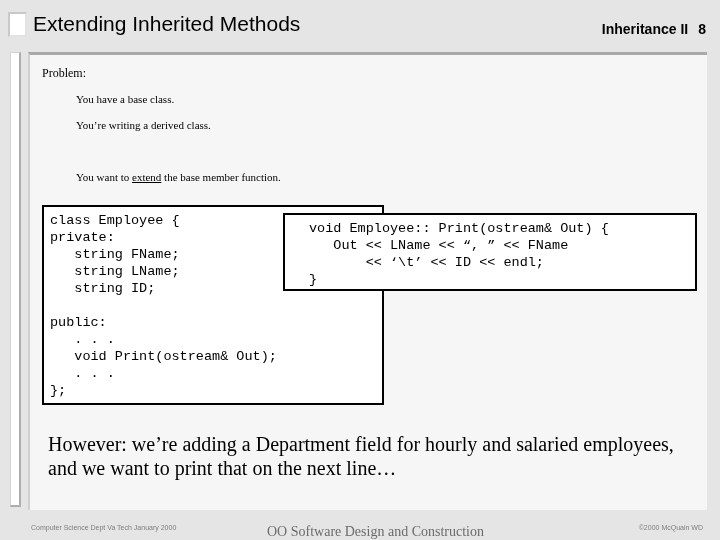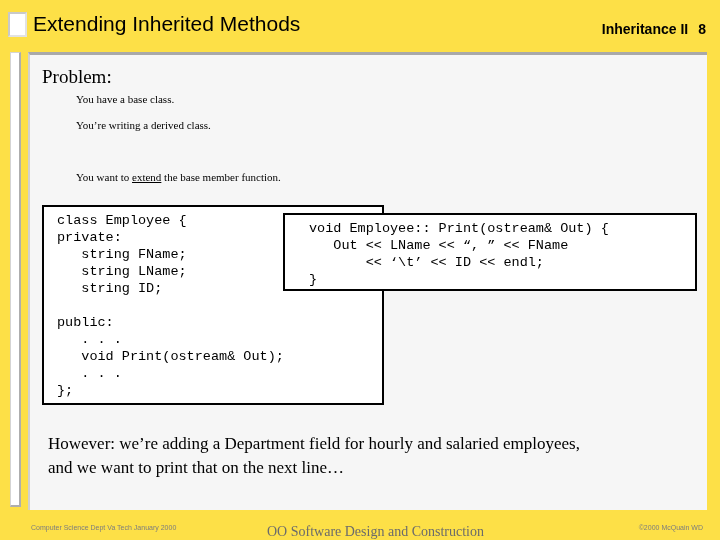--- a/index.html
+++ b/index.html
@@ -13,21 +13,21 @@
     overflow: hidden;
     font-family: "Liberation Serif", serif;
     position: relative;
   }
 
   #slide {
     position: absolute;
     left: 0; top: 0;
     width: 720px;
     height: 540px;
-    background: #fde047;
+    background: #e5e5e5;
   }
 
   
   .header-square {
     position: absolute;
     left: 8px;
     top: 12px;
     width: 19px;
     height: 25px;
     border: 2px solid #c9c9c9;
@@ -89,21 +89,21 @@
     border-top: 3px solid #a9a9a9;
     border-left: 2px solid #d0d0d0;
     box-sizing: border-box;
   }
 
   
   .problem-head {
     position: absolute;
     left: 42px;
     top: 66px;
-    font-size: 19px;
+    font-size: 12px;
     color: #000000;
     white-space: nowrap;
   }
   .bullet {
     position: absolute;
     left: 76px;
     font-size: 11px;
     color: #000000;
     white-space: nowrap;
   }
@@ -124,39 +124,39 @@
     line-height: 17px;
     color: #000000;
     white-space: pre;
     overflow: hidden;
   }
   #code-left {
     left: 42px;
     top: 205px;
     width: 342px;
     height: 200px;
-    padding: 5px 0 0 13px;
+    padding: 5px 0 0 6px;
     z-index: 1;
   }
   #code-right {
     left: 283px;
     top: 213px;
     width: 414px;
     height: 78px;
     padding: 5px 0 0 24px;
     z-index: 2;
   }
 
   
   .closing {
     position: absolute;
     left: 48px;
     top: 432px;
     width: 640px;
-    font-size: 17px;
+    font-size: 20px;
     line-height: 24px;
     color: #000000;
   }
   .closing div { white-space: nowrap; }
 
   
   .footer-left {
     position: absolute;
     left: 31px;
     top: 524px;

